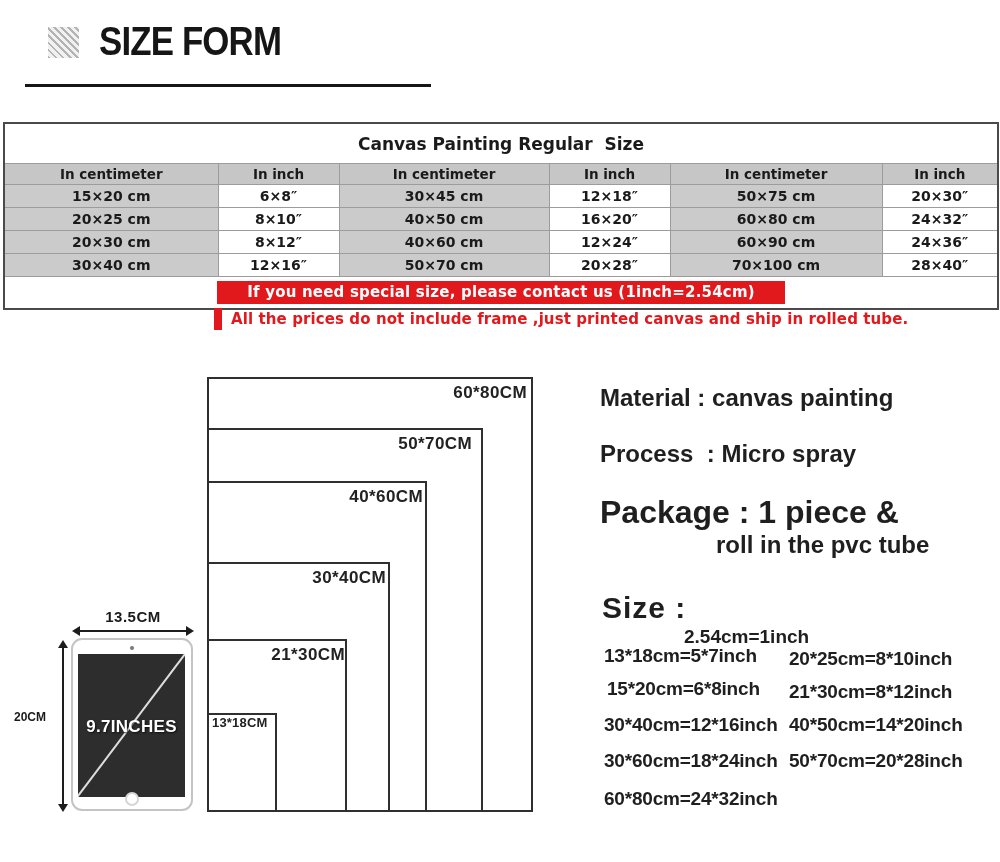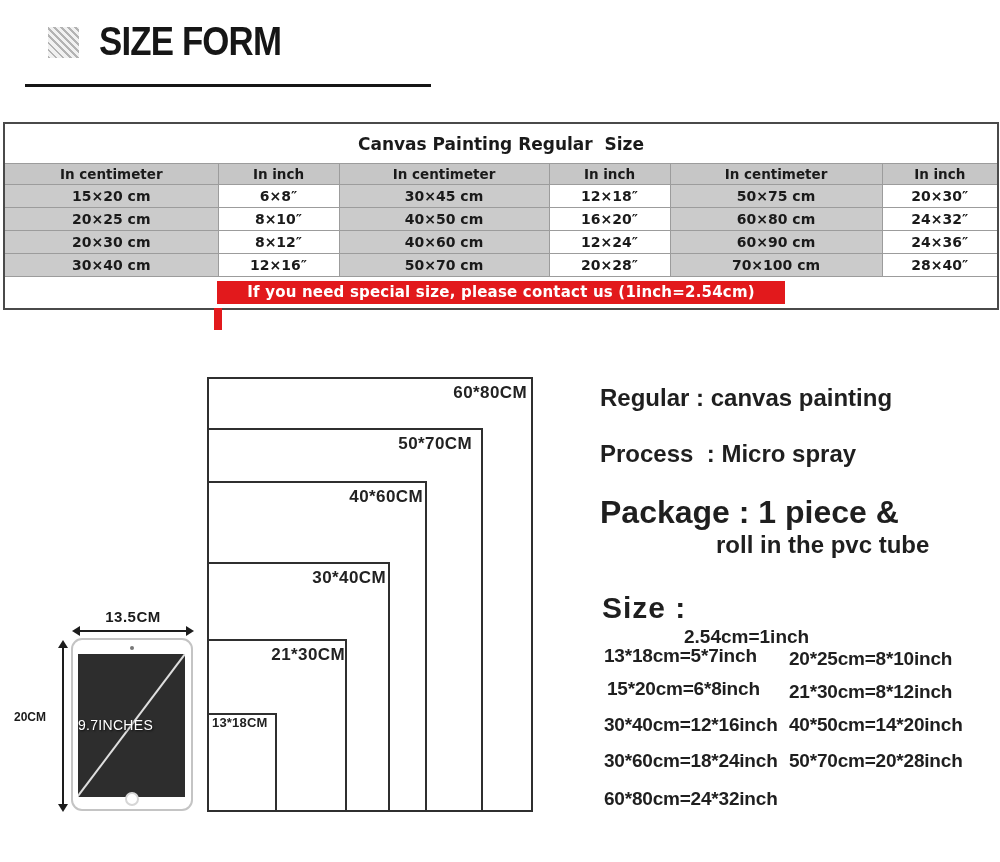--- a/index.html
+++ b/index.html
@@ -37,22 +37,22 @@
               font-family:"Liberation Sans",sans-serif;color:#222;}
   .rect-label.small{font-size:13px;letter-spacing:.2px;}
 
   
   .tablet{position:absolute;left:71px;top:638px;width:122px;height:173px;background:#fff;
           border:2px solid #c4c4c4;border-radius:11px;box-sizing:border-box;}
   .camera{position:absolute;left:50%;top:6px;transform:translateX(-50%);width:4px;height:4px;
           border-radius:50%;background:#777;}
   .screen{position:absolute;left:5px;top:14px;width:107px;height:143px;background:#2d2d2d;overflow:hidden;}
   .diag{position:absolute;left:-37px;top:70px;width:181px;height:2px;background:#dedede;transform:rotate(-53deg);}
-  .screen-label{position:absolute;left:0;right:0;top:63px;text-align:left;color:#fff;font-size:14px;
-                font-weight:normal;letter-spacing:.3px;text-shadow:1px 1px 2px rgba(0,0,0,.7);
+  .screen-label{position:absolute;left:0;right:0;top:63px;text-align:center;color:#fff;font-size:17px;
+                font-weight:bold;letter-spacing:.3px;text-shadow:1px 1px 2px rgba(0,0,0,.7);
                 font-family:"Liberation Sans",sans-serif;}
   .home{position:absolute;left:50%;transform:translateX(-50%);bottom:3px;width:14px;height:14px;
         border:2px solid #d6d6d6;border-radius:50%;box-sizing:border-box;background:#fff;}
 
   
   .arrow-h{position:absolute;left:74px;top:630px;width:118px;height:2px;background:#1d1d1d;}
   .arrow-h::before{content:"";position:absolute;left:-2px;top:-4px;border:5px solid transparent;
                    border-left:none;border-right:8px solid #1d1d1d;}
   .arrow-h::after{content:"";position:absolute;right:-2px;top:-4px;border:5px solid transparent;
                   border-right:none;border-left:8px solid #1d1d1d;}
@@ -142,20 +142,21 @@
       <tr>
         <td class="banner-cell" colspan="6">
           <span class="banner">If you need special size, please contact us (1inch=2.54cm)</span>
         </td>
       </tr>
     </tbody>
   </table>
 
   <div class="note-row">
     <span class="note-bar"></span>
+    <span class="note-text">All the prices do not include frame ,just printed canvas and ship in rolled tube.</span>
   </div>
 
   <div class="rect" style="left:207px;top:377px;width:326px;height:435px;"></div>
   <div class="rect" style="left:207px;top:428px;width:276px;height:384px;"></div>
   <div class="rect" style="left:207px;top:481px;width:220px;height:331px;"></div>
   <div class="rect" style="left:207px;top:562px;width:183px;height:250px;"></div>
   <div class="rect" style="left:207px;top:639px;width:140px;height:173px;"></div>
   <div class="rect" style="left:207px;top:713px;width:70px;height:99px;"></div>
 
   <div class="rect-label" style="right:473px;top:383px;">60*80CM</div>
@@ -172,21 +173,21 @@
 
   <div class="tablet">
     <div class="camera"></div>
     <div class="screen">
       <div class="diag"></div>
       <div class="screen-label">9.7INCHES</div>
     </div>
     <div class="home"></div>
   </div>
 
-  <div class="detail d-material">Regular : canvas painting</div>
+  <div class="detail d-material">Material : canvas painting</div>
   <div class="detail d-process">Process  : Micro spray</div>
   <div class="detail d-package1">Package : 1 piece &amp;</div>
   <div class="detail d-package2">roll in the pvc tube</div>
   <div class="detail d-size">Size :</div>
   <div class="detail d-sizenote">2.54cm=1inch</div>
 
   <div class="conv" style="left:604px;top:645px;">13*18cm=5*7inch</div>
   <div class="conv" style="left:607px;top:678px;">15*20cm=6*8inch</div>
   <div class="conv" style="left:604px;top:714px;">30*40cm=12*16inch</div>
   <div class="conv" style="left:604px;top:750px;">30*60cm=18*24inch</div>

